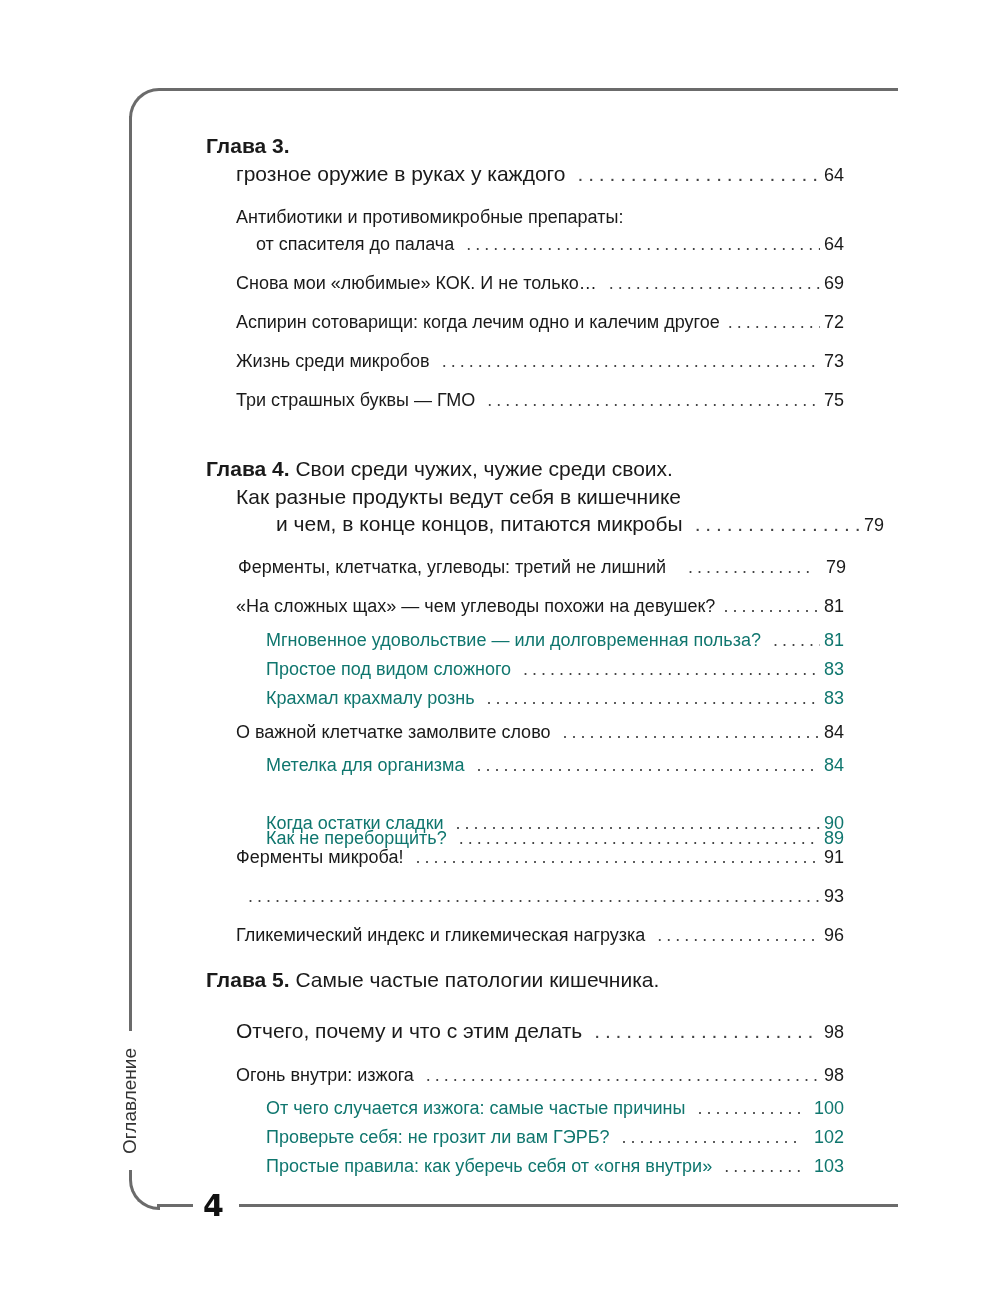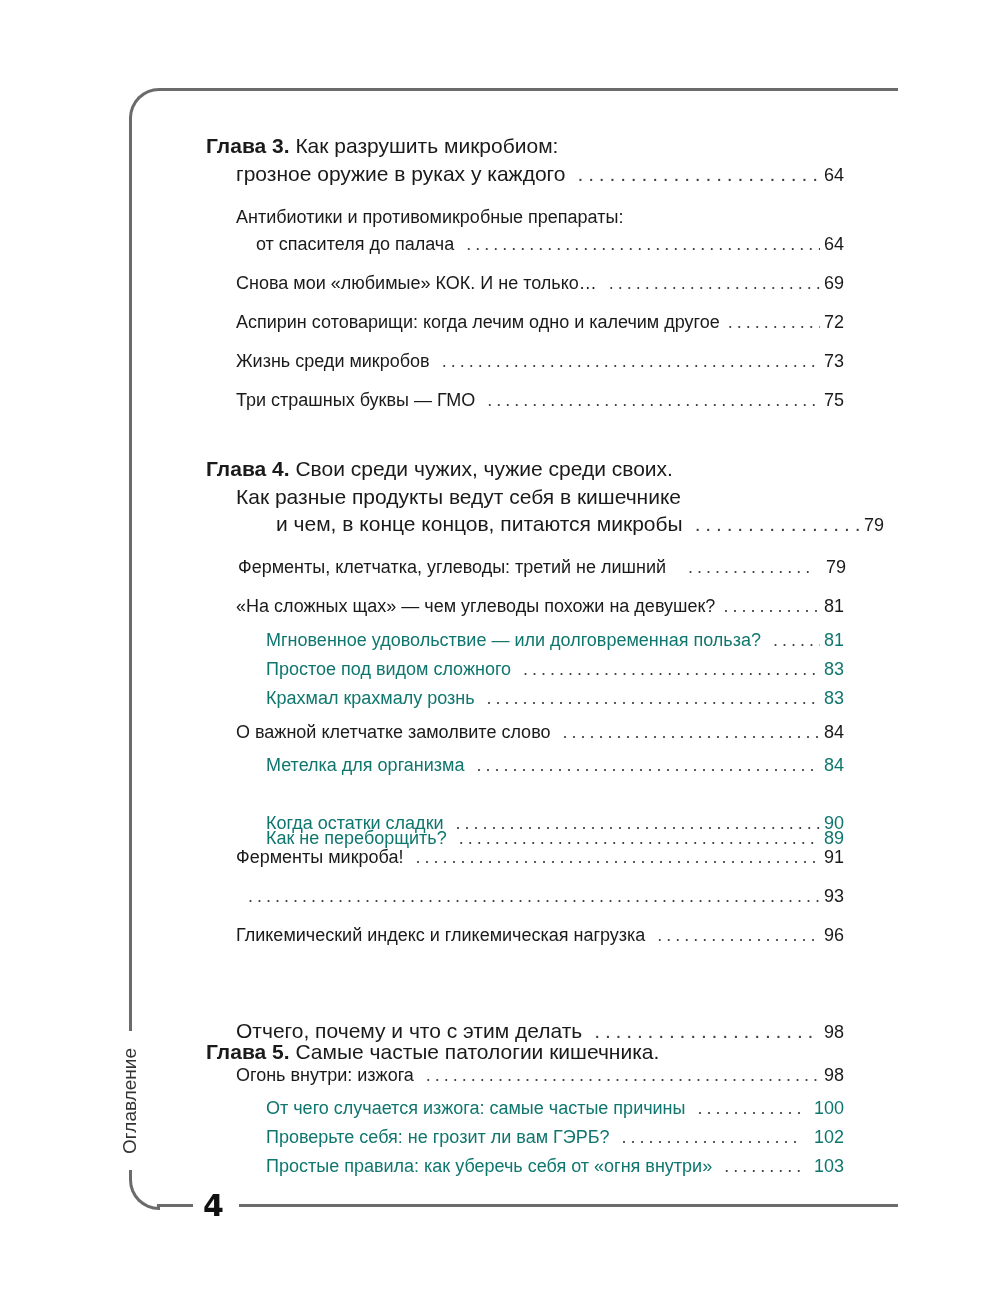--- a/index.html
+++ b/index.html
@@ -31,21 +31,21 @@
 <div class="corner" style="left:129px; top:1180px; width:28px; height:27px; border-width:0 0 3px 3px; border-bottom-left-radius:30px;"></div>
 <div class="frame-line" style="left:157px; top:1204px; width:36px; height:3px;"></div>
 <div class="frame-line" style="left:239px; top:1204px; width:659px; height:3px;"></div>
 
 <div class="side-label">
     <span>Оглавление</span>
   </div>
 <div class="folio">4</div>
 
 <div class="line t-chapter" style="left:206px; top:134px;">
-  <span class="bold">Глава 3.</span>&nbsp;<span>Как разрушить микробиом:</span>
+  <span class="bold">Глава 3.</span>&nbsp;
 </div>
 <div class="line t-chapter" style="left:236px; top:162px; width:608px;">
   <span>грозное оружие в руках у каждого</span>
     <span class="dots"></span>
     <span class="page t-section">64</span>
 </div>
 
 <div class="line t-section" style="left:236px; top:207px;">
   <span>Антибиотики и противомикробные препараты:</span>
 </div>
@@ -140,21 +140,21 @@
 <div class="line t-section" style="left:236px; top:886px; width:608px;">
     <span class="dots"></span>
     <span class="page">93</span>
 </div>
 <div class="line t-section" style="left:236px; top:925px; width:608px;">
   <span>Гликемический индекс и гликемическая нагрузка</span>
     <span class="dots"></span>
     <span class="page">96</span>
 </div>
 
-<div class="line t-chapter" style="left:206px; top:1040px;">
+<div class="line t-chapter" style="left:206px; top:968px;">
   <span class="bold">Глава 5.</span>&nbsp;<span>Самые частые патологии кишечника.</span>
 </div>
 <div class="line t-chapter" style="left:236px; top:1019px; width:608px;">
   <span>Отчего, почему и что с этим делать</span>
     <span class="dots"></span>
     <span class="page t-section">98</span>
 </div>
 <div class="line t-section" style="left:236px; top:1065px; width:608px;">
   <span>Огонь внутри: изжога</span>
     <span class="dots"></span>

